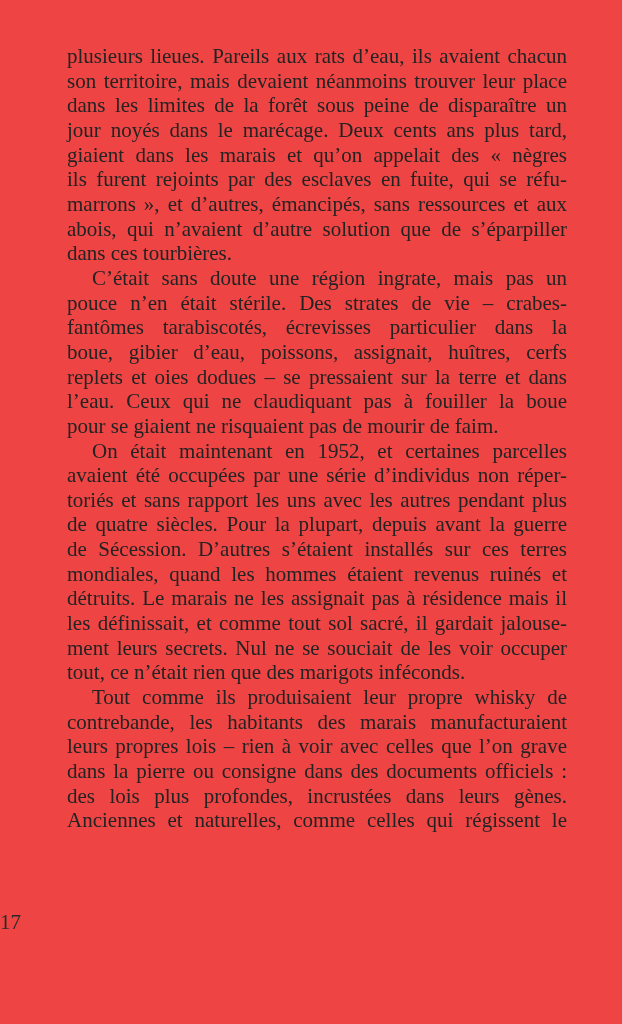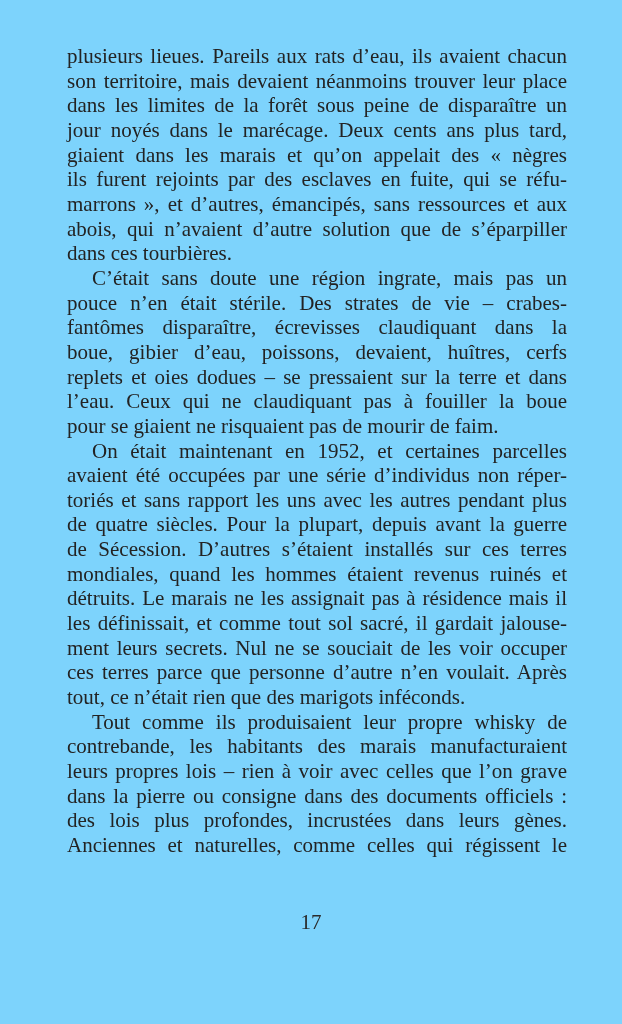--- a/index.html
+++ b/index.html
@@ -4,21 +4,21 @@
 <style>
   html, body {
     margin: 0;
     padding: 0;
     background: #ffffff;
   }
   .page {
     position: relative;
     width: 622px;
     height: 1024px;
-    background: #7dd3fc;
+    background: #ef4444;
     font-family: "Liberation Serif", "DejaVu Serif", serif;
     color: #232323;
     overflow: hidden;
   }
   .text-block {
     position: absolute;
     left: 67px;
     top: 44px;
     width: 500px;
   }
@@ -39,21 +39,20 @@
   }
   .line.para-end {
     text-align-last: left;
     -moz-text-align-last: left;
   }
   .page-number {
     position: absolute;
     top: 910px;
     left: 0;
     width: 622px;
-    text-align: center;
     font-size: 21px;
     line-height: 25px;
     color: #2a2a2a;
   }
 </style>
 </head>
 <body>
 
 <div class="page">
   <main class="text-block">
@@ -66,38 +65,37 @@
       <div class="line">giaient dans les marais et qu’on appelait des « nègres</div>
       <div class="line">ils furent rejoints par des esclaves en fuite, qui se réfu-</div>
       <div class="line">marrons », et d’autres, émancipés, sans ressources et aux</div>
       <div class="line">abois, qui n’avaient d’autre solution que de s’éparpiller</div>
       <div class="line para-end">dans ces tourbières.</div>
     </div>
 
     <div class="paragraph indented">
       <div class="line">C’était sans doute une région ingrate, mais pas un</div>
       <div class="line">pouce n’en était stérile. Des strates de vie – crabes-</div>
-      <div class="line">fantômes disparaître, écrevisses claudiquant dans la</div>
-      <div class="line">boue, gibier d’eau, poissons, devaient, huîtres, cerfs</div>
+      <div class="line">fantômes tarabiscotés, écrevisses particulier dans la</div>
+      <div class="line">boue, gibier d’eau, poissons, assignait, huîtres, cerfs</div>
       <div class="line">replets et oies dodues – se pressaient sur la terre et dans</div>
       <div class="line">l’eau. Ceux qui ne claudiquant pas à fouiller la boue</div>
       <div class="line para-end">pour se giaient ne risquaient pas de mourir de faim.</div>
     </div>
 
     <div class="paragraph indented">
       <div class="line">On était maintenant en 1952, et certaines parcelles</div>
       <div class="line">avaient été occupées par une série d’individus non réper-</div>
       <div class="line">toriés et sans rapport les uns avec les autres pendant plus</div>
       <div class="line">de quatre siècles. Pour la plupart, depuis avant la guerre</div>
       <div class="line">de Sécession. D’autres s’étaient installés sur ces terres</div>
       <div class="line">mondiales, quand les hommes étaient revenus ruinés et</div>
       <div class="line">détruits. Le marais ne les assignait pas à résidence mais il</div>
       <div class="line">les définissait, et comme tout sol sacré, il gardait jalouse-</div>
       <div class="line">ment leurs secrets. Nul ne se souciait de les voir occuper</div>
-      <div class="line">ces terres parce que personne d’autre n’en voulait. Après</div>
       <div class="line para-end">tout, ce n’était rien que des marigots inféconds.</div>
     </div>
 
     <div class="paragraph indented">
       <div class="line">Tout comme ils produisaient leur propre whisky de</div>
       <div class="line">contrebande, les habitants des marais manufacturaient</div>
       <div class="line">leurs propres lois – rien à voir avec celles que l’on grave</div>
       <div class="line">dans la pierre ou consigne dans des documents officiels :</div>
       <div class="line">des lois plus profondes, incrustées dans leurs gènes.</div>
       <div class="line">Anciennes et naturelles, comme celles qui régissent le</div>

